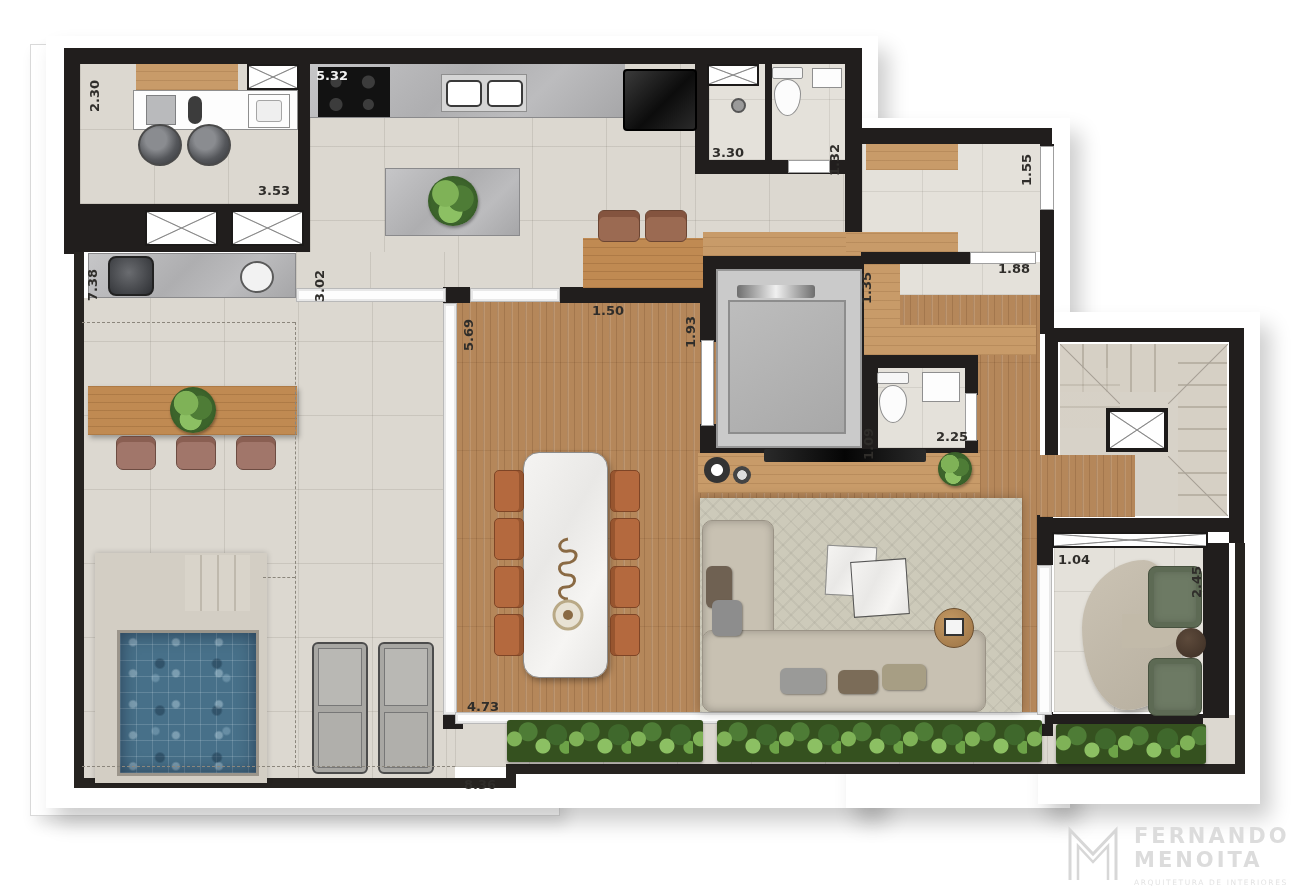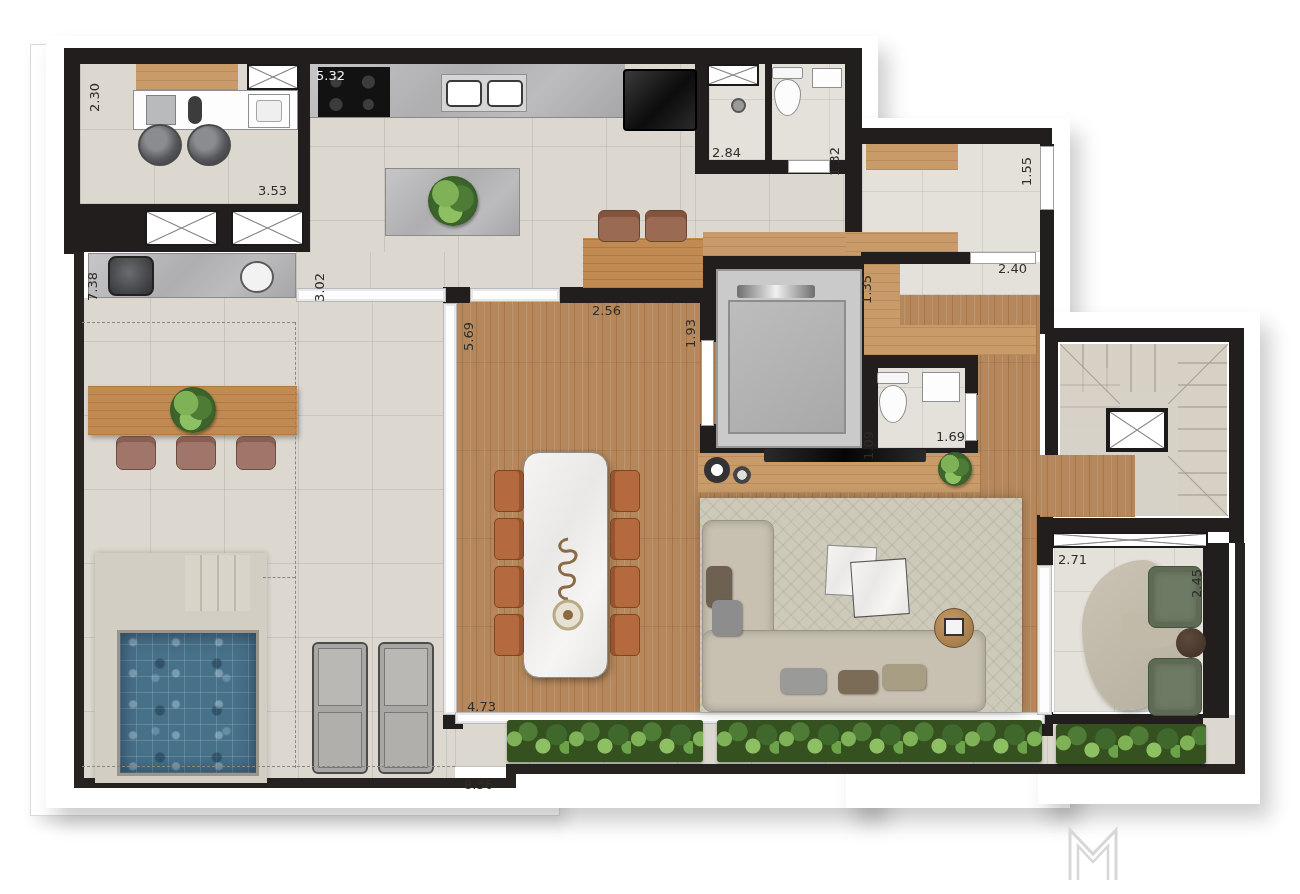--- a/index.html
+++ b/index.html
@@ -57,21 +57,21 @@
     radial-gradient(circle at 70% 65%, rgba(15,40,60,.40) 4px, transparent 6px),
     radial-gradient(circle at 50% 85%, rgba(200,230,245,.25) 3px, transparent 5px),
     repeating-linear-gradient(0deg, rgba(240,250,255,.16) 0 1px, transparent 1px 16px),
     repeating-linear-gradient(90deg, rgba(240,250,255,.16) 0 1px, transparent 1px 16px);
     background-size:43px 31px,57px 47px,71px 53px,auto,auto;
     border:3px solid #9b958b;box-shadow:inset 0 0 18px rgba(0,0,20,.45);}
   .trV{background-image:repeating-linear-gradient(90deg,#d6d0c5 0 22px,#b9b2a5 22px 24px);}
   .trH{background-image:repeating-linear-gradient(0deg,#d6d0c5 0 20px,#b9b2a5 20px 22px);}
   .diagA{background-image:linear-gradient(45deg, transparent calc(50% - 1px), #a9a298 calc(50% + 0px), transparent calc(50% + 1px));}
   .diagB{background-image:linear-gradient(-45deg, transparent calc(50% - 1px), #a9a298 calc(50% + 0px), transparent calc(50% + 1px));}
-  .dim{font-size:13px;color:#2f2d2a;white-space:nowrap;line-height:1;}
+  .dim{font-size:13px;color:#2f2d2a;white-space:nowrap;line-height:1;font-weight:bold;}
   .dimw{color:#f2f2f2;}
   .dimv{writing-mode:vertical-rl;transform:rotate(180deg);}
   .chairT{background:#b4693e;border:1px solid #7e4526;border-radius:5px;
     box-shadow:inset -4px 0 0 #97552f;}
   .chairTr{box-shadow:inset 4px 0 0 #97552f;}
   .stool{background:#a1766a;border:1px solid #6d4c42;border-radius:7px;
     box-shadow:inset 0 5px 0 #8a5f52;}
   .chairG{background:#6d7a64;border:1px solid #47523f;border-radius:8px;
     box-shadow:inset 0 0 0 5px #5d6a54, inset 0 0 12px rgba(0,0,0,.4);}
   .lounger{background:#a8a7a3;border:2px solid #4c4c4c;border-radius:6px;}
@@ -274,37 +274,42 @@
   <div class="ab plants" style="left:1056px;top:724px;width:150px;height:40px;"></div>
 
   <div class="ab" style="left:82px;top:322px;width:213px;height:0;border-top:1px dashed #8b867c;"></div>
   <div class="ab" style="left:295px;top:322px;width:0;height:446px;border-left:1px dashed #8b867c;"></div>
   <div class="ab" style="left:82px;top:766px;width:373px;height:0;border-top:1px dashed #8b867c;"></div>
   <div class="ab" style="left:263px;top:577px;width:32px;height:0;border-top:1px dashed #8b867c;"></div>
 
   <div class="ab dim dimv" style="left:88px;top:66px;width:16px;height:46px;">2.30</div>
   <div class="ab dim dimw" style="left:316px;top:69px;">5.32</div>
   <div class="ab dim" style="left:258px;top:184px;">3.53</div>
-  <div class="ab dim" style="left:712px;top:146px;">2.84</div>
+  <div class="ab dim" style="left:712px;top:146px;">3.30</div>
   <div class="ab dim dimv" style="left:828px;top:130px;width:16px;height:46px;">1.32</div>
   <div class="ab dim dimv" style="left:1020px;top:140px;width:16px;height:46px;">1.55</div>
   <div class="ab dim dimv" style="left:86px;top:255px;width:16px;height:46px;">7.38</div>
   <div class="ab dim dimv" style="left:313px;top:256px;width:16px;height:46px;">3.02</div>
   <div class="ab dim dimv" style="left:860px;top:258px;width:16px;height:46px;">1.35</div>
-  <div class="ab dim" style="left:998px;top:262px;">2.40</div>
+  <div class="ab dim" style="left:998px;top:262px;">1.88</div>
   <div class="ab dim dimv" style="left:462px;top:305px;width:16px;height:46px;">5.69</div>
-  <div class="ab dim" style="left:592px;top:304px;">2.56</div>
+  <div class="ab dim" style="left:592px;top:304px;">1.50</div>
   <div class="ab dim dimv" style="left:684px;top:302px;width:16px;height:46px;">1.93</div>
   <div class="ab dim dimv" style="left:862px;top:414px;width:16px;height:46px;">1.09</div>
-  <div class="ab dim" style="left:936px;top:430px;">1.69</div>
-  <div class="ab dim" style="left:1058px;top:553px;">2.71</div>
+  <div class="ab dim" style="left:936px;top:430px;">2.25</div>
+  <div class="ab dim" style="left:1058px;top:553px;">1.04</div>
   <div class="ab dim dimv" style="left:1190px;top:552px;width:16px;height:46px;">2.45</div>
   <div class="ab dim" style="left:467px;top:700px;">4.73</div>
   <div class="ab dim" style="left:464px;top:778px;">8.36</div>
 
   <div class="ab" style="left:1058px;top:816px;width:242px;height:76px;">
     <svg style="position:absolute;left:4px;top:4px;" width="62" height="66" viewBox="0 0 62 66">
       <path d="M8 60 V10 L31 34 L54 10 V60" fill="none" stroke="#d7d7d7" stroke-width="3"></path>
       <path d="M16 60 V26 L31 42 L46 26 V60" fill="none" stroke="#d7d7d7" stroke-width="2.5"></path>
     </svg>
+    <div class="ab" style="left:76px;top:8px;width:166px;">
+      <div class="logo-txt">FERNANDO</div>
+      <div class="logo-txt">MENOITA</div>
+      <div class="logo-tag" style="margin-top:6px;">ARQUITETURA DE INTERIORES</div>
+    </div>
   </div>
 
 </div>
 
 </body></html>

